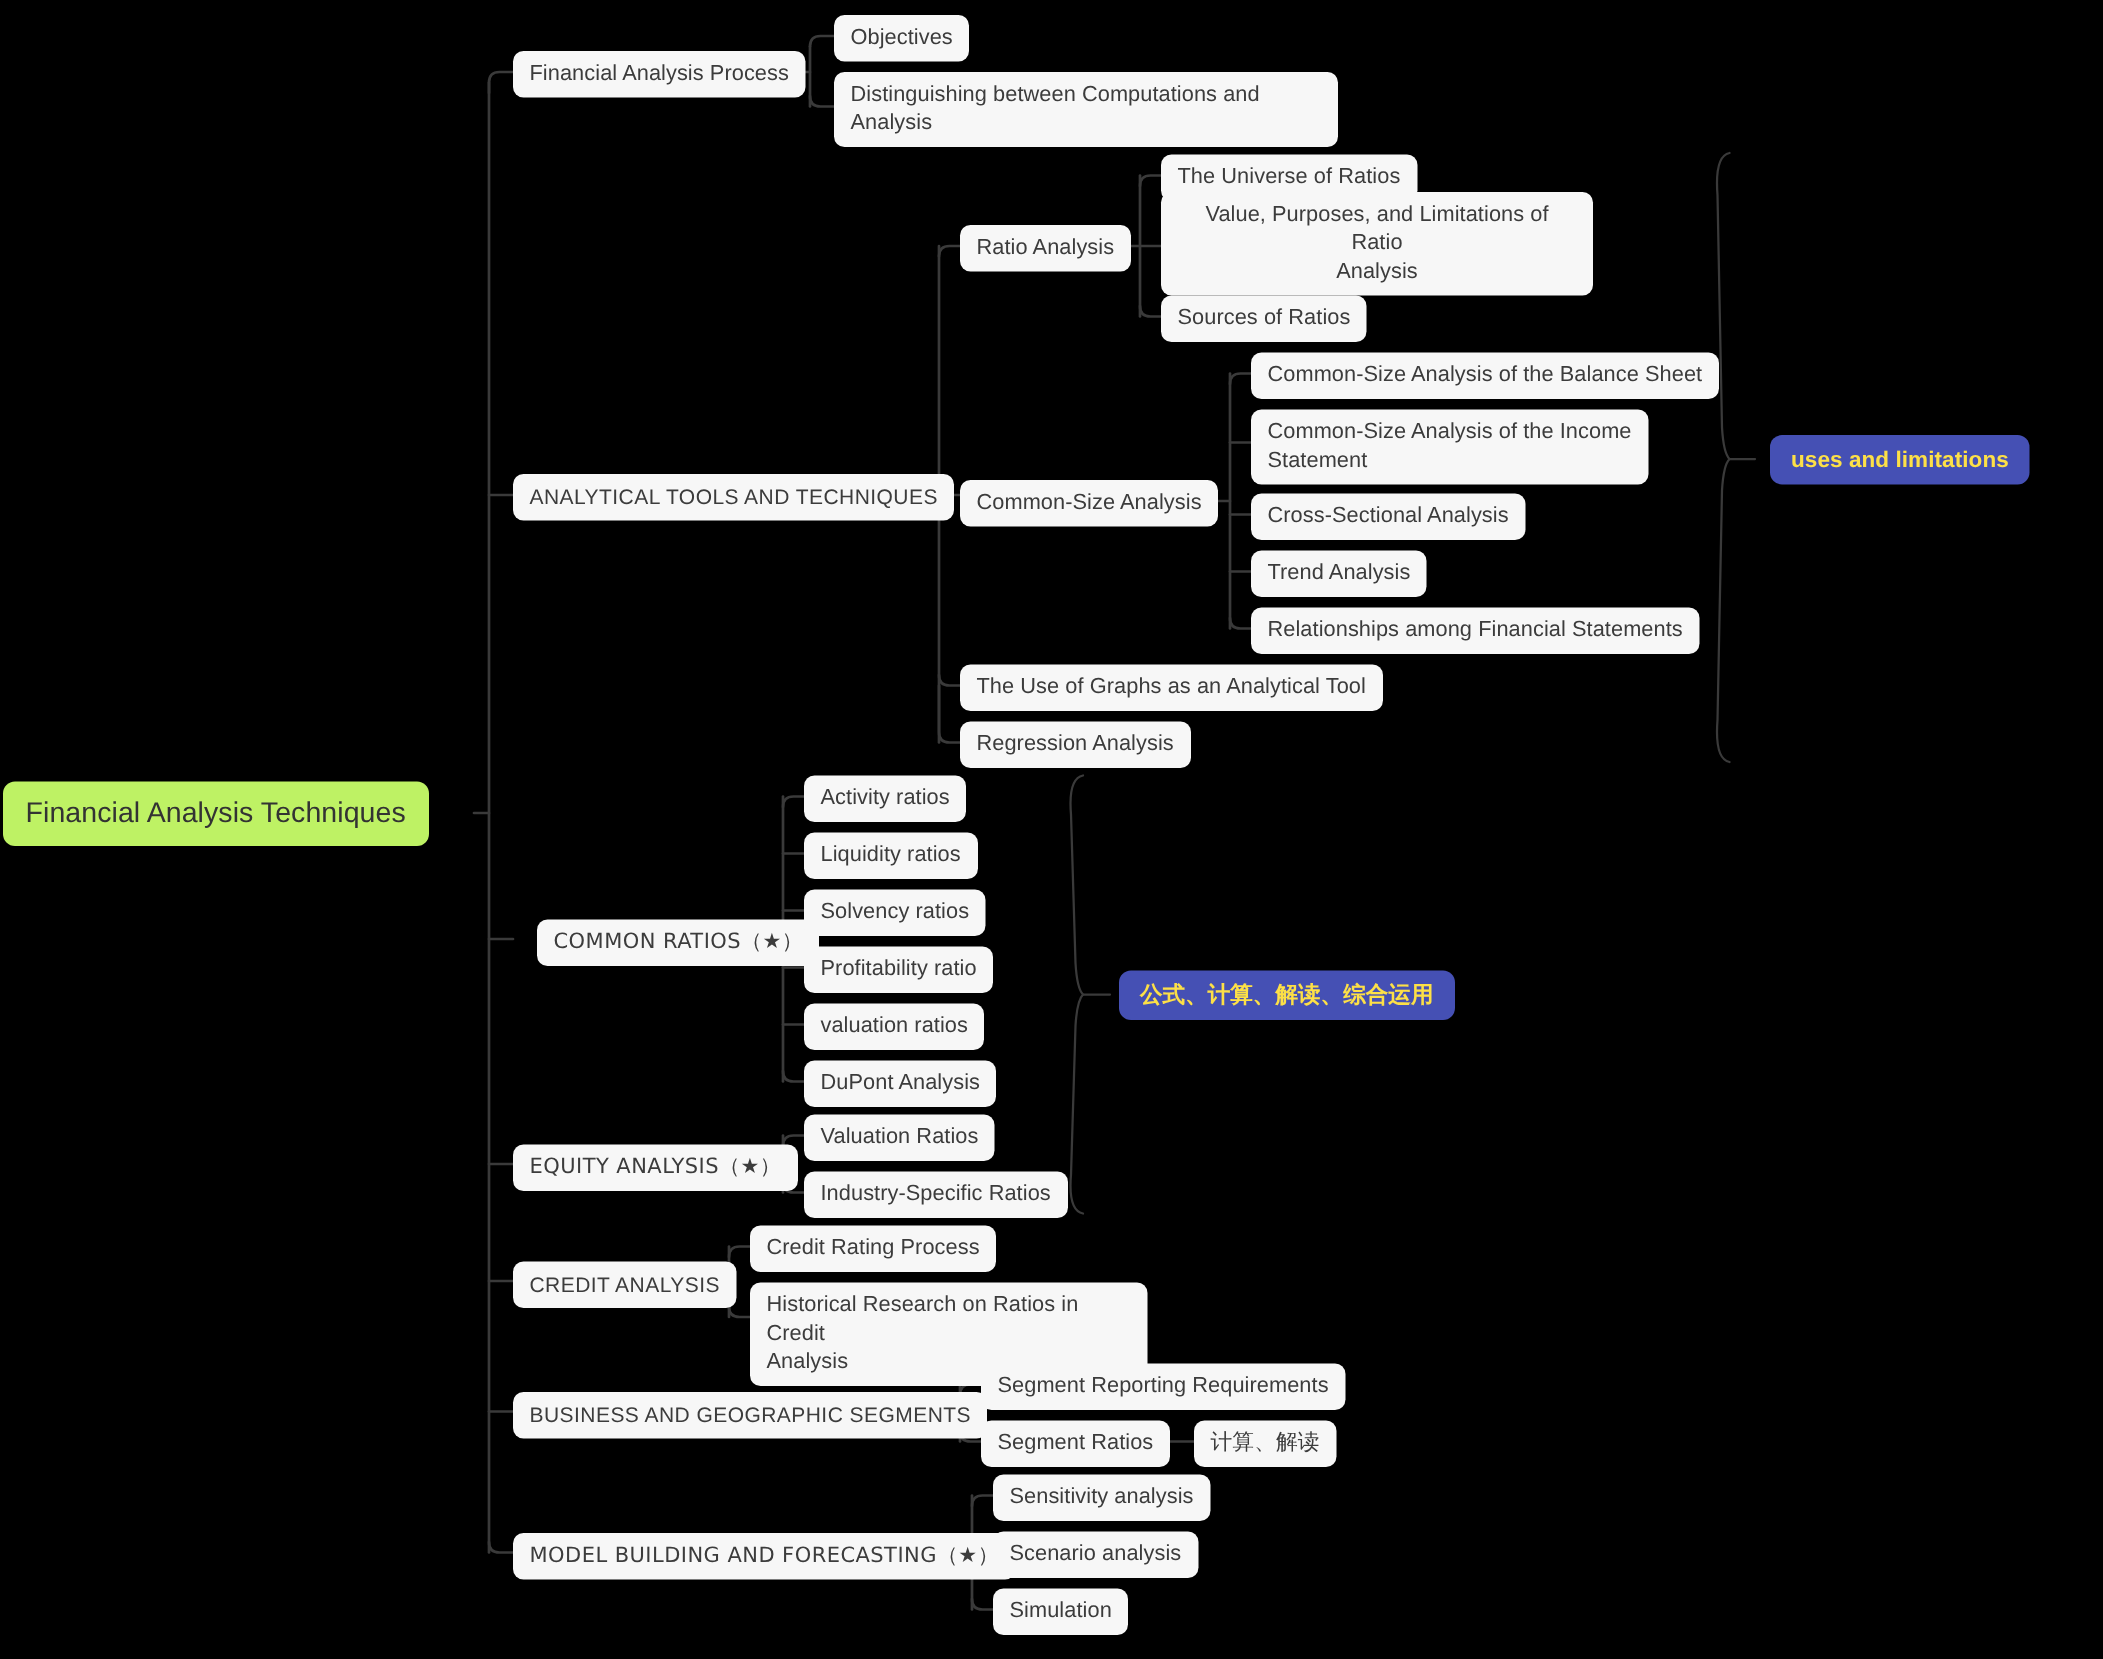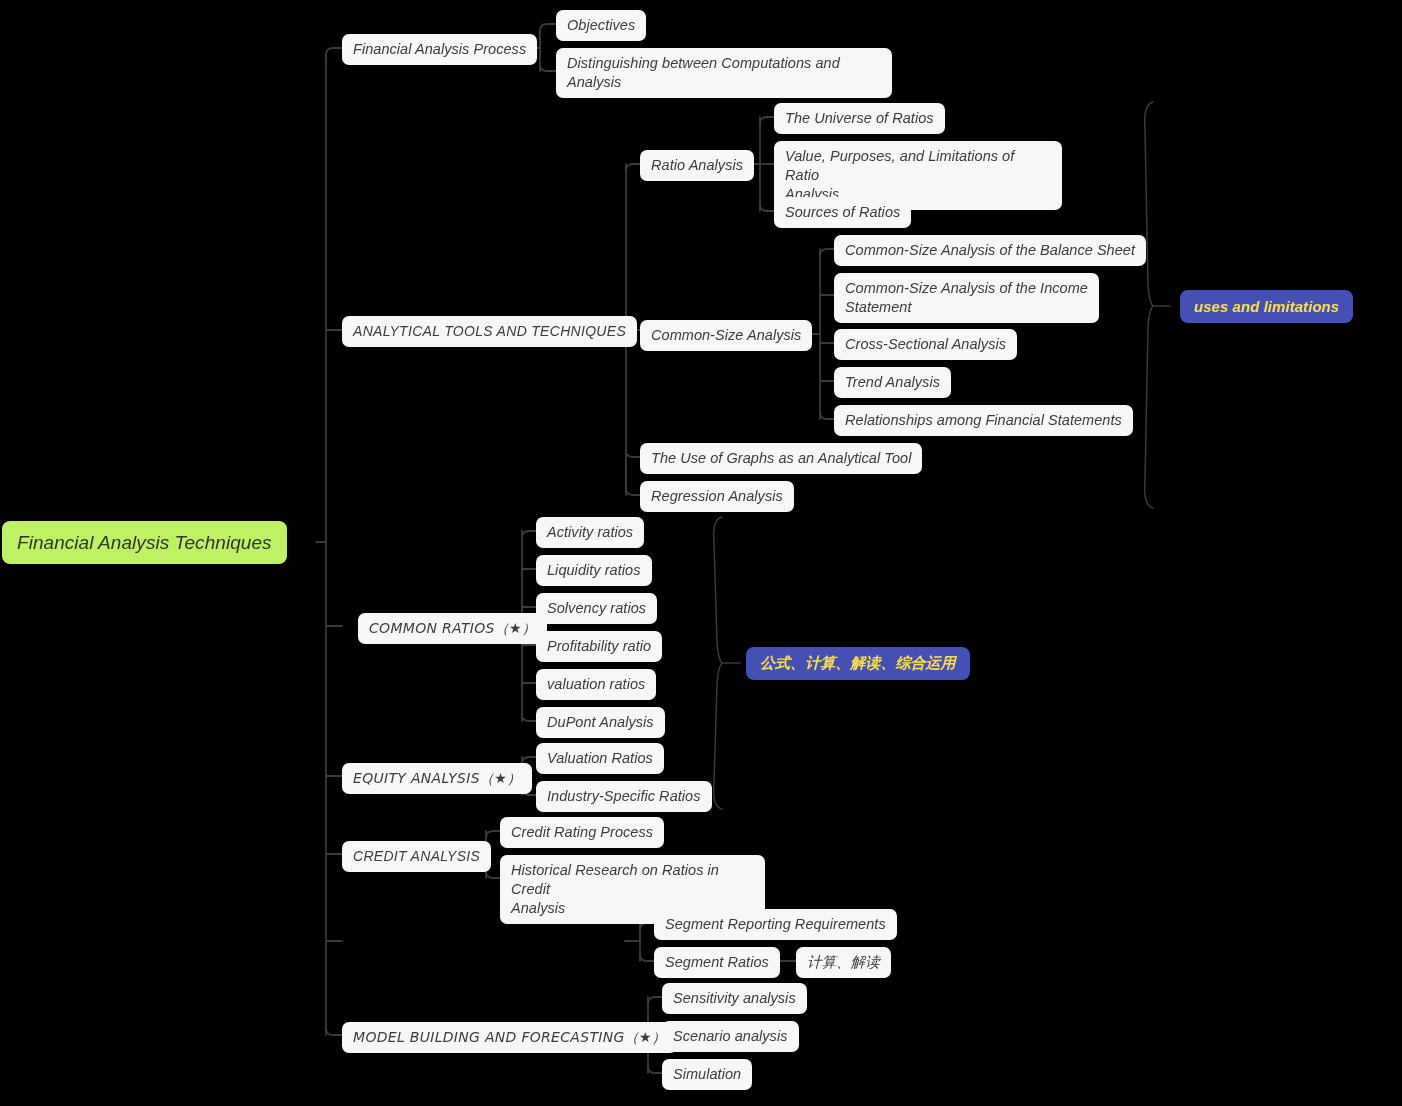--- a/index.html
+++ b/index.html
@@ -27,21 +27,20 @@
     position: absolute;
     box-sizing: border-box;
     background: #f7f7f7;
     color: #3c3c3c;
     border-radius: 7px;
     font-size: 14.5px;
     line-height: 19px;
     padding: 6px 11px;
     white-space: pre-wrap;
     letter-spacing: 0.05px;
-    font-style: italic;
   }
   .node.root {
     background: #bef264;
     color: #333333;
     font-size: 19px;
     line-height: 25px;
     padding: 9px 15px;
     border-radius: 8px;
   }
   .node.level1 {
@@ -150,21 +149,21 @@
 
   <div class="node" style="left:342px; top:34px;">Financial Analysis Process</div>
   <div class="node" style="left:556px; top:10px;">Objectives</div>
   <div class="node" style="left:556px; top:48px; width:336px;">Distinguishing between Computations and
 Analysis</div>
 
   <div class="node level1" style="left:342px; top:316px;">ANALYTICAL TOOLS AND TECHNIQUES</div>
 
   <div class="node" style="left:640px; top:150px;">Ratio Analysis</div>
   <div class="node" style="left:774px; top:103px;">The Universe of Ratios</div>
-  <div class="node" style="left:774px; top:141px; width:288px;">Value, Purposes, and Limitations of Ratio
+  <div class="node" style="left:774px; top:128px; width:288px;text-align:center;">Value, Purposes, and Limitations of Ratio
 Analysis</div>
   <div class="node" style="left:774px; top:197px;">Sources of Ratios</div>
 
   <div class="node" style="left:640px; top:320px;">Common-Size Analysis</div>
   <div class="node" style="left:834px; top:235px;">Common-Size Analysis of the Balance Sheet</div>
   <div class="node" style="left:834px; top:273px; width:265px;">Common-Size Analysis of the Income
 Statement</div>
   <div class="node" style="left:834px; top:329px;">Cross-Sectional Analysis</div>
   <div class="node" style="left:834px; top:367px;">Trend Analysis</div>
   <div class="node" style="left:834px; top:405px;">Relationships among Financial Statements</div>
@@ -186,20 +185,21 @@
   <div class="node" style="left:536px; top:743px;">Valuation Ratios</div>
   <div class="node" style="left:536px; top:781px;">Industry-Specific Ratios</div>
 
   <div class="node badge cjk" style="left:746px; top:647px;">公式、计算、解读、综合运用</div>
 
   <div class="node level1" style="left:342px; top:841px;">CREDIT ANALYSIS</div>
   <div class="node" style="left:500px; top:817px;">Credit Rating Process</div>
   <div class="node" style="left:500px; top:855px; width:265px;">Historical Research on Ratios in Credit
 Analysis</div>
 
+  <div class="node level1" style="left:342px; top:928px;">BUSINESS AND GEOGRAPHIC SEGMENTS</div>
   <div class="node" style="left:654px; top:909px;">Segment Reporting Requirements</div>
   <div class="node" style="left:654px; top:947px;">Segment Ratios</div>
   <div class="node cjk" style="left:796px; top:947px;text-align:right;">计算、解读</div>
 
   <div class="node level1 cjk" style="left:342px; top:1022px;">MODEL BUILDING AND FORECASTING（★）</div>
   <div class="node" style="left:662px; top:983px;">Sensitivity analysis</div>
   <div class="node" style="left:662px; top:1021px;">Scenario analysis</div>
   <div class="node" style="left:662px; top:1059px;">Simulation</div>
 
 </div>

